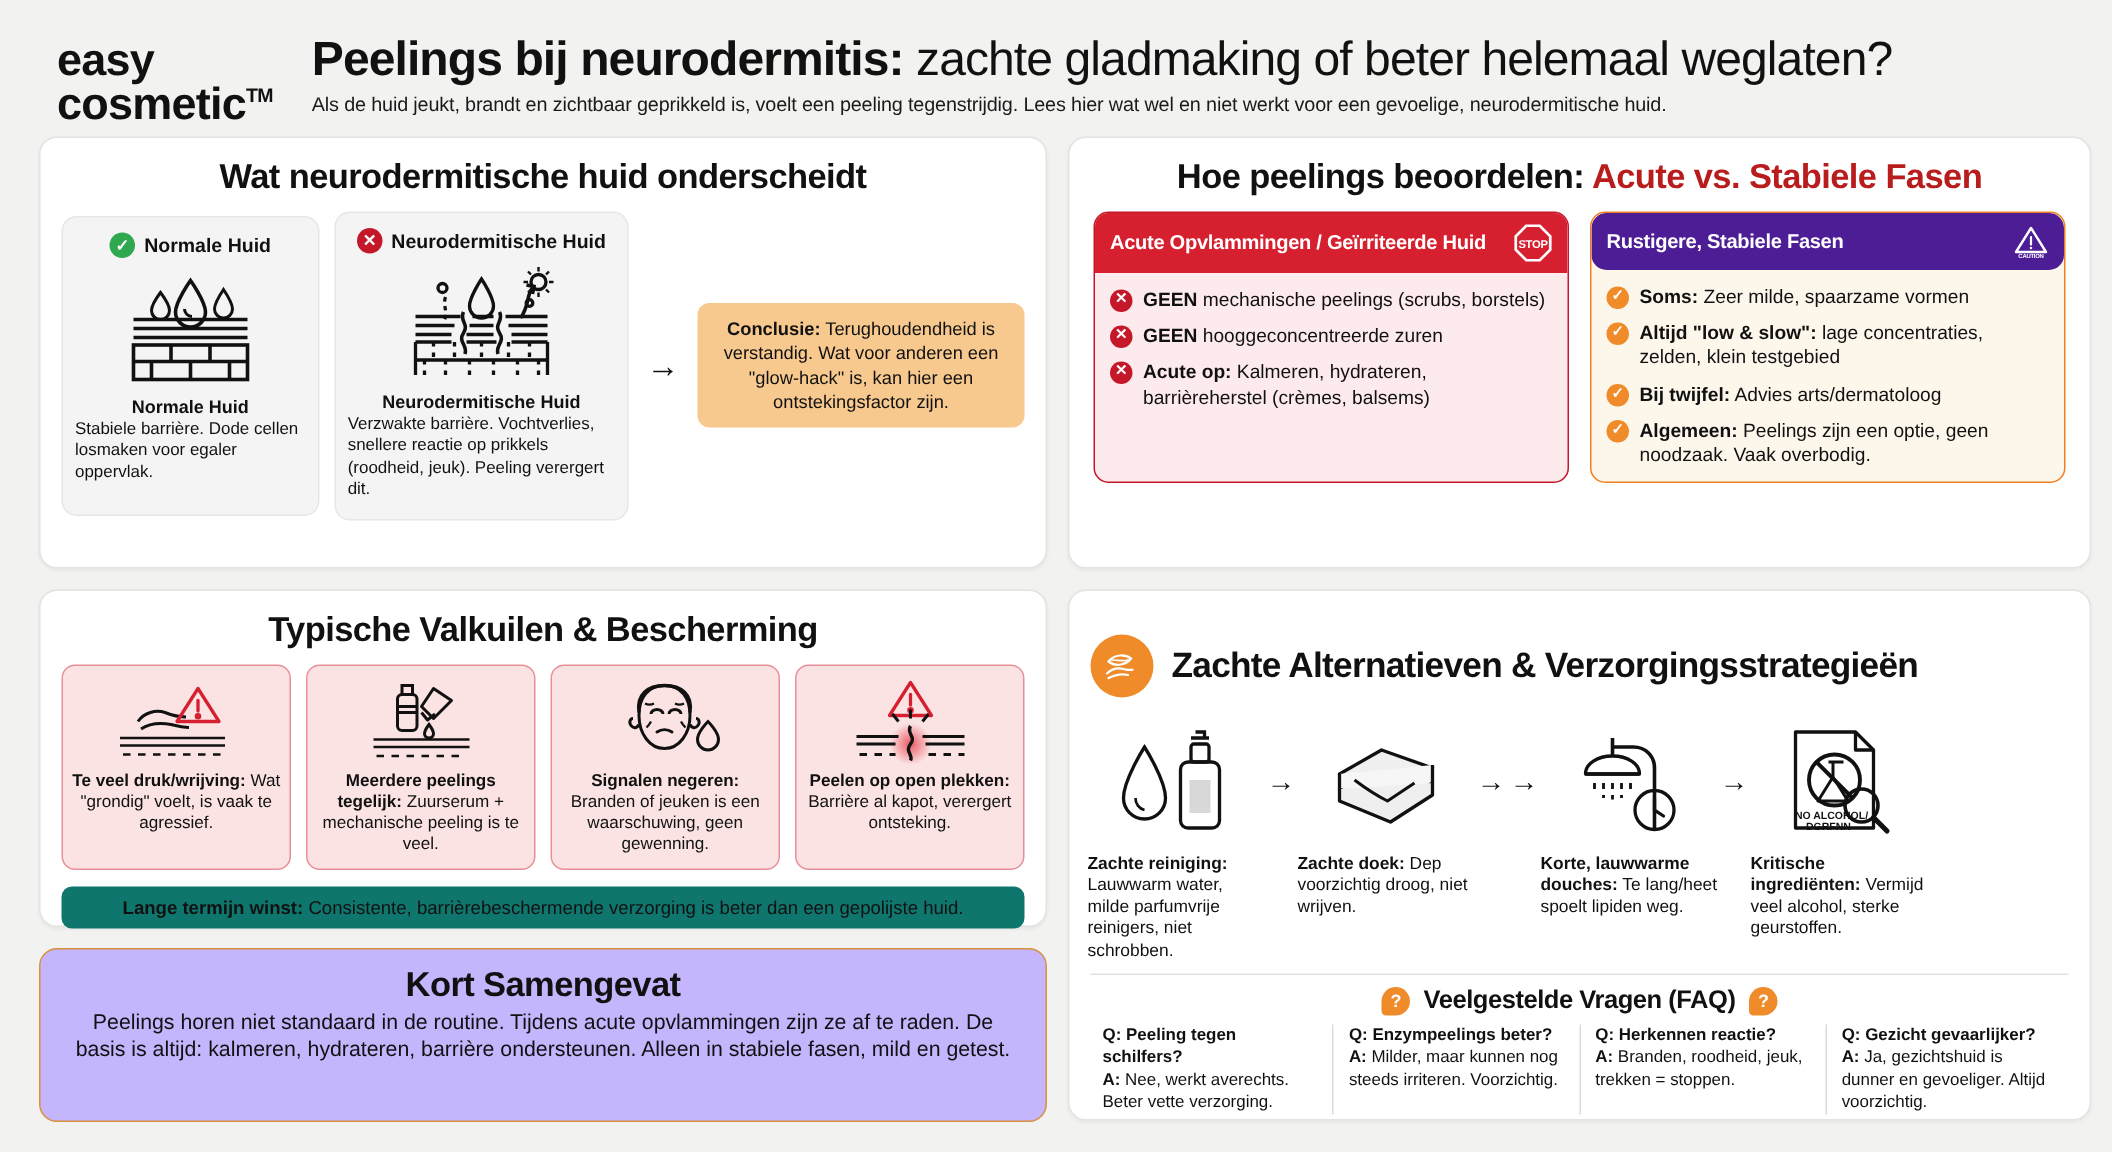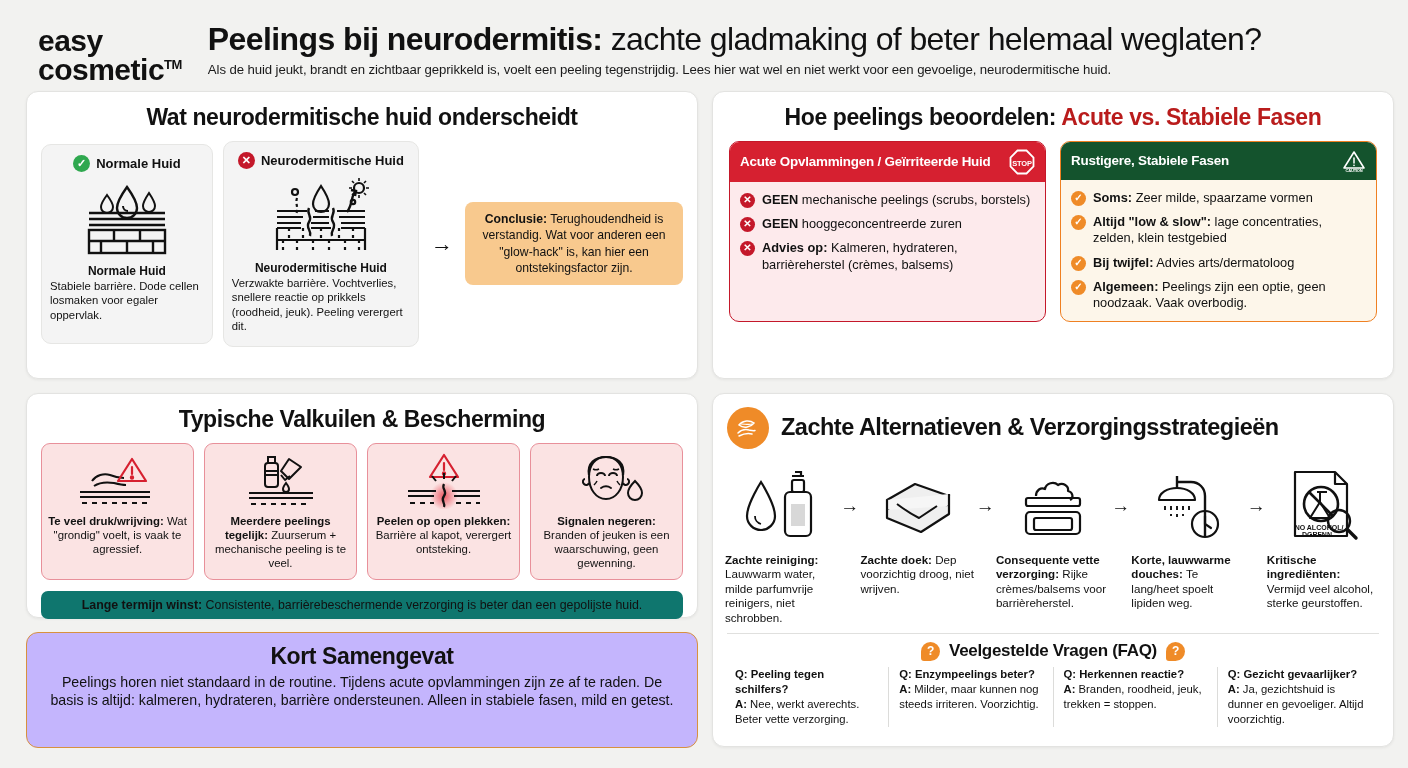--- a/index.html
+++ b/index.html
@@ -55,21 +55,21 @@
   .conclusion b { font-weight: 800; }
 
   
   .p2 { height: 288px; }
   .p2-body { display: flex; gap: 14px; padding: 0 16px 14px; }
   .phase { flex: 1; border-radius: 10px; overflow: hidden; border: 1px solid transparent; }
   .phase.red { border-color: #c4182a; background: #fdeaec; }
   .phase.orange { border-color: #ef8022; background: #fdf6ea; }
   .phase-head { display: flex; align-items: center; justify-content: space-between; padding: 7px 10px; color: #fff; font-size: 13.4px; font-weight: 700; letter-spacing: -0.2px; }
   .phase.red .phase-head { background: #d62030; }
-  .phase.orange .phase-head { background: #14532d; }
+  .phase.orange .phase-head { background: #4c1d95; border-radius: 10px; }
   .phase-list { list-style: none; padding: 10px 12px 10px 10px; display: flex; flex-direction: column; gap: 8px; }
   .phase-list li { display: flex; gap: 7px; font-size: 12.8px; line-height: 1.27; }
   .phase-list li b { font-weight: 800; }
   .li-icon { width: 15px; height: 15px; border-radius: 50%; flex: none; margin-top: 1px; display: inline-flex; align-items: center; justify-content: center; color: #fff; font-size: 10px; font-weight: 700; }
   .li-icon.x { background: #c4182a; }
   .li-icon.c { background: #ef8b28; }
   .stop-sign { width: 26px; height: 26px; flex: none; }
   .caution-sign { width: 24px; height: 24px; flex: none; }
 
   
@@ -82,21 +82,21 @@
   .longterm { margin: 11px 14px 12px; background: #0f766e; border-radius: 7px; padding: 7px 12px; font-size: 12.4px; text-align: center; }
   .longterm b { font-weight: 800; }
 
   
   .p4 { background: #c4b5fd; border: 1.5px solid #d8913f; border-radius: 12px; padding: 10px 22px 14px; height: 116px; }
   .p4 h3 { text-align: center; font-size: 23px; font-weight: 800; letter-spacing: -0.4px; }
   .p4 p { text-align: center; font-size: 14.2px; line-height: 1.3; margin-top: 3px; }
 
   
   .p5 { height: 354px; }
-  .alt-head { display: flex; align-items: center; gap: 12px; padding: 13px 0 4px 14px; }
+  .alt-head { display: flex; align-items: center; gap: 12px; padding: 29px 0 4px 14px; }
   .leaf-circle { width: 42px; height: 42px; border-radius: 50%; background: #ef8b28; display: flex; align-items: center; justify-content: center; flex: none; }
   .alt-title { font-size: 23.5px; font-weight: 800; letter-spacing: -0.5px; }
   .alt-flow { display: flex; align-items: flex-start; padding: 10px 12px 0; }
   .alt-step { width: 118px; display: flex; flex-direction: column; align-items: center; }
   .alt-art { height: 82px; display: flex; align-items: center; justify-content: center; }
   .alt-lbl { font-size: 11.6px; line-height: 1.25; text-align: left; margin-top: 8px; }
   .alt-lbl b { font-weight: 800; }
   .flow-arrow { font-size: 19px; padding-top: 32px; color: #111; width: 22px; text-align: center; }
 
   
@@ -234,20 +234,41 @@
               </svg>
             </div>
             <div class="pitfall-txt">
               <b>Meerdere peelings tegelijk:</b><span> Zuurserum + mechanische peeling is te veel.</span>
             </div>
           </div>
 
           <div class="pitfall">
             <div class="pitfall-art">
               <svg width="92" height="56" viewBox="0 0 92 56">
+                <g fill="none" stroke="#111" stroke-width="2">
+                  <path d="M28 24c0-12 6-20 17-20s17 8 17 20c0 12-7 22-17 22S28 36 28 24Z"></path>
+                  <path d="M28 22c-2-12 6-18 17-18s19 6 17 18" stroke-width="2.2"></path>
+                  <path d="M24 26c-2 0-3 3-1 5s4 1 5-1"></path>
+                  <path d="M66 26c2 0 3 3 1 5s-4 1-5-1"></path>
+                  <path d="M36 23a4 3 0 0 1 8 0M48 23a4 3 0 0 1 8 0"></path>
+                  <path d="M40 35c3-2 7-2 10 0" stroke-linecap="round"></path>
+                  <path d="M36 28c-1 2-2 3-3 4M56 28c1 2 2 3 3 4" stroke-width="1.5"></path>
+                  <path d="M38 16c-2 1-4 1-6 0M52 16c2 1 4 1 6 0" stroke-width="1.5"></path>
+                  <path d="M74 28c0 0-7 7-7 12a7 7 0 0 0 14 0c0-5-7-12-7-12Z"></path>
+                </g>
+              </svg>
+            </div>
+            <div class="pitfall-txt">
+              <b>Signalen negeren:</b><span> Branden of jeuken is een waarschuwing, geen gewenning.</span>
+            </div>
+          </div>
+
+          <div class="pitfall">
+            <div class="pitfall-art">
+              <svg width="92" height="56" viewBox="0 0 92 56">
                 <defs>
                   <radialGradient id="wound" cx="50%" cy="50%" r="50%">
                     <stop offset="0%" stop-color="#e8424f" stop-opacity="0.85"></stop>
                     <stop offset="100%" stop-color="#e8424f" stop-opacity="0"></stop>
                   </radialGradient>
                 </defs>
                 <g fill="none" stroke="#d62030" stroke-width="2.2" stroke-linejoin="round">
                   <path d="M46 2l14 22H32z"></path>
                   <path d="M46 10v7" stroke-linecap="round"></path>
                   <circle cx="46" cy="20.5" r="1.1" fill="#d62030"></circle>
@@ -259,41 +280,20 @@
                   <path d="M46 31c-3 5 4 7 0 12s2 7 0 11" stroke-width="2.3"></path>
                   <path d="M38 28l-4-5M46 26v-6M54 28l4-5" stroke-width="2"></path>
                 </g>
               </svg>
             </div>
             <div class="pitfall-txt">
               <b>Peelen op open plekken:</b><span> Barrière al kapot, verergert ontsteking.</span>
             </div>
           </div>
 
-          <div class="pitfall">
-            <div class="pitfall-art">
-              <svg width="92" height="56" viewBox="0 0 92 56">
-                <g fill="none" stroke="#111" stroke-width="2">
-                  <path d="M28 24c0-12 6-20 17-20s17 8 17 20c0 12-7 22-17 22S28 36 28 24Z"></path>
-                  <path d="M28 22c-2-12 6-18 17-18s19 6 17 18" stroke-width="2.2"></path>
-                  <path d="M24 26c-2 0-3 3-1 5s4 1 5-1"></path>
-                  <path d="M66 26c2 0 3 3 1 5s-4 1-5-1"></path>
-                  <path d="M36 23a4 3 0 0 1 8 0M48 23a4 3 0 0 1 8 0"></path>
-                  <path d="M40 35c3-2 7-2 10 0" stroke-linecap="round"></path>
-                  <path d="M36 28c-1 2-2 3-3 4M56 28c1 2 2 3 3 4" stroke-width="1.5"></path>
-                  <path d="M38 16c-2 1-4 1-6 0M52 16c2 1 4 1 6 0" stroke-width="1.5"></path>
-                  <path d="M74 28c0 0-7 7-7 12a7 7 0 0 0 14 0c0-5-7-12-7-12Z"></path>
-                </g>
-              </svg>
-            </div>
-            <div class="pitfall-txt">
-              <b>Signalen negeren:</b><span> Branden of jeuken is een waarschuwing, geen gewenning.</span>
-            </div>
-          </div>
-
         </div>
         <div class="longterm">
           <b>Lange termijn winst:</b><span> Consistente, barrièrebeschermende verzorging is beter dan een gepolijste huid.</span>
         </div>
       </div>
 
       <div class="p4">
         <h3>Kort Samengevat</h3>
         <p>Peelings horen niet standaard in de routine. Tijdens acute opvlammingen zijn ze af te raden. De basis is altijd: kalmeren, hydrateren, barrière ondersteunen. Alleen in stabiele fasen, mild en getest.</p>
       </div>
@@ -321,21 +321,21 @@
               <li>
                   <span class="li-icon x">✕</span>
                   <span><b>GEEN</b><span> mechanische peelings (scrubs, borstels)</span></span>
                 </li>
               <li>
                   <span class="li-icon x">✕</span>
                   <span><b>GEEN</b><span> hooggeconcentreerde zuren</span></span>
                 </li>
               <li>
                   <span class="li-icon x">✕</span>
-                  <span><b>Advies op:</b><span> Kalmeren, hydrateren, barrièreherstel (crèmes, balsems)</span></span>
+                  <span><b>Acute op:</b><span> Kalmeren, hydrateren, barrièreherstel (crèmes, balsems)</span></span>
                 </li>
             </ul>
           </div>
 
           <div class="phase orange">
             <div class="phase-head">
               <span>Rustigere, Stabiele Fasen</span>
               <span class="caution-sign">
                 <svg width="24" height="24" viewBox="0 0 24 24">
                   <path d="M12 3 L22 19 H2 Z" fill="none" stroke="#fff" stroke-width="1.6" stroke-linejoin="round"></path>
@@ -413,36 +413,20 @@
                   <path d="M24 38c8 6 14 10 22 14 6-4 12-8 18-12" fill="none" stroke-width="2"></path>
                 </g>
               </svg>
             </div>
             <div class="alt-lbl">
               <b>Zachte doek:</b><span> Dep voorzichtig droog, niet wrijven.</span>
             </div>
           </div>
           <div class="flow-arrow">→</div>
 
-          <div class="alt-step">
-            <div class="alt-art">
-              <svg width="90" height="76" viewBox="0 0 90 76">
-                <g fill="none" stroke="#111" stroke-width="2.2" stroke-linejoin="round">
-                  <path d="M28 30c0-6 5-9 9-7 1-6 9-8 13-4 5-3 11 1 10 6 5 1 6 7 2 9"></path>
-                  <rect x="18" y="32" width="54" height="8" rx="2"></rect>
-                  <path d="M22 40h46M22 46h46"></path>
-                  <rect x="18" y="46" width="54" height="22" rx="4"></rect>
-                  <rect x="26" y="52" width="38" height="12" rx="2"></rect>
-                </g>
-              </svg>
-            </div>
-            <div class="alt-lbl">
-              <b>Consequente vette verzorging:</b><span> Rijke crèmes/balsems voor barrièreherstel.</span>
-            </div>
-          </div>
           <div class="flow-arrow">→</div>
 
           <div class="alt-step">
             <div class="alt-art">
               <svg width="90" height="76" viewBox="0 0 90 76">
                 <g fill="none" stroke="#111" stroke-width="2.2">
                   <path d="M62 70V30c0-8-6-14-14-14H34" stroke-width="2.4"></path>
                   <path d="M34 10v12" stroke-width="2.4"></path>
                   <path d="M16 34c0-7 8-12 18-12s18 5 18 12Z" stroke-linejoin="round"></path>
                   <path d="M16 34h36"></path>

